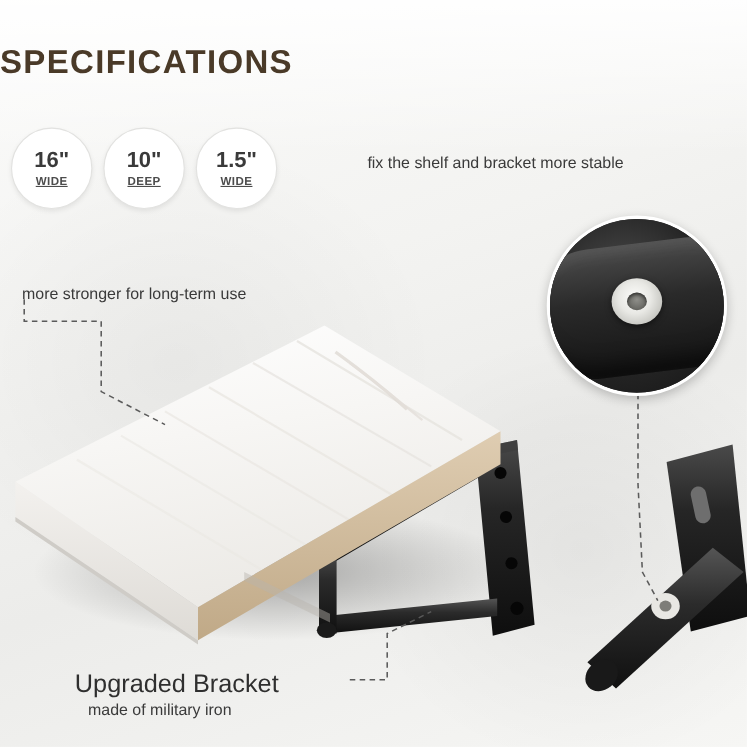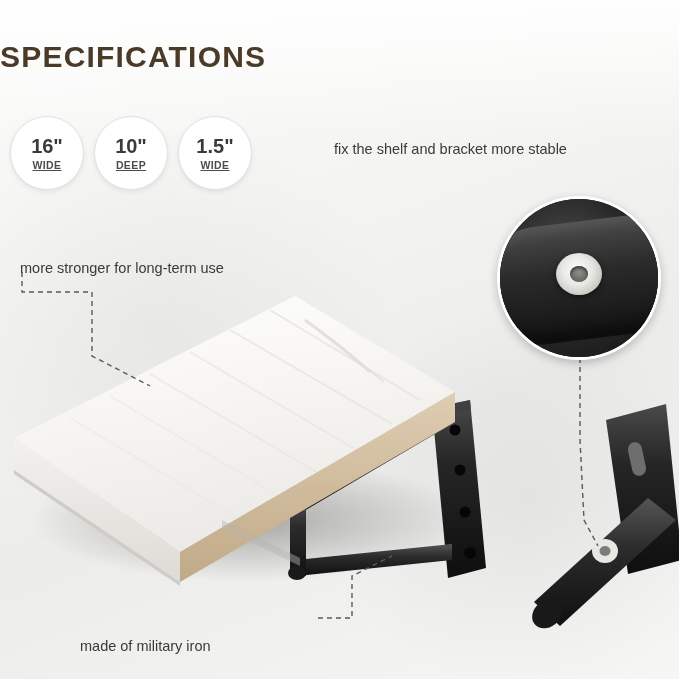--- a/index.html
+++ b/index.html
@@ -281,15 +281,16 @@
     <div class="zoom-inner">
       <div class="zoom-bar"></div>
       <div class="zoom-stopper"></div>
     </div>
   </div>
 
   <div class="callout-sub" id="rubber-sub">fix the shelf and bracket more stable</div>
 
   <div class="callout-sub" id="premium-sub">more stronger for long-term use</div>
 
+  <div class="callout-head" id="bracket-head">Upgraded Bracket</div>
   <div class="callout-sub" id="bracket-sub">made of military iron</div>
 
 </div>
 
 </body></html>

